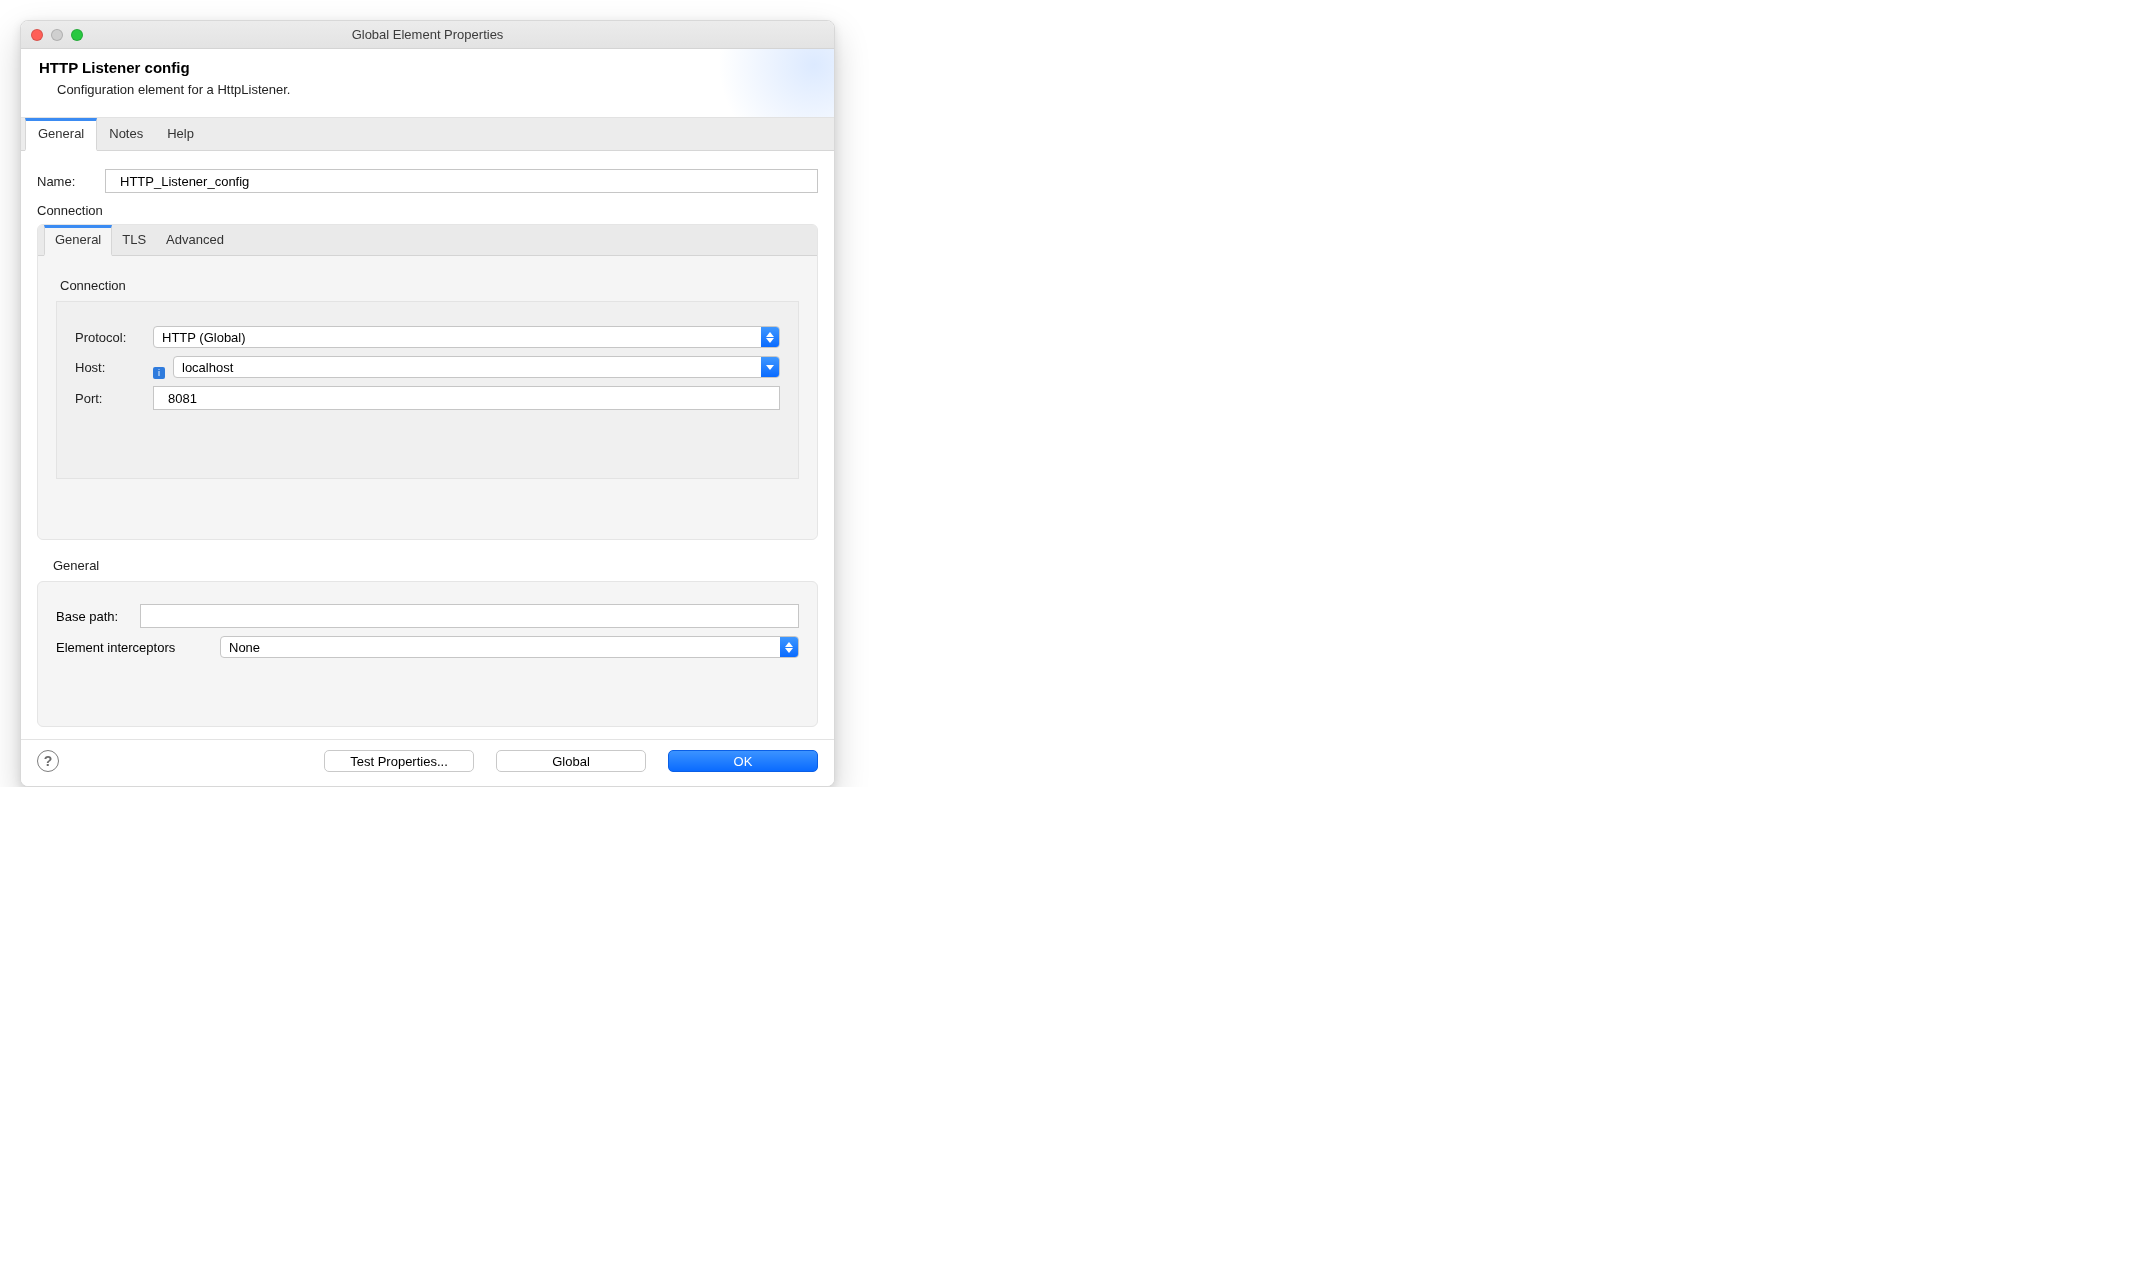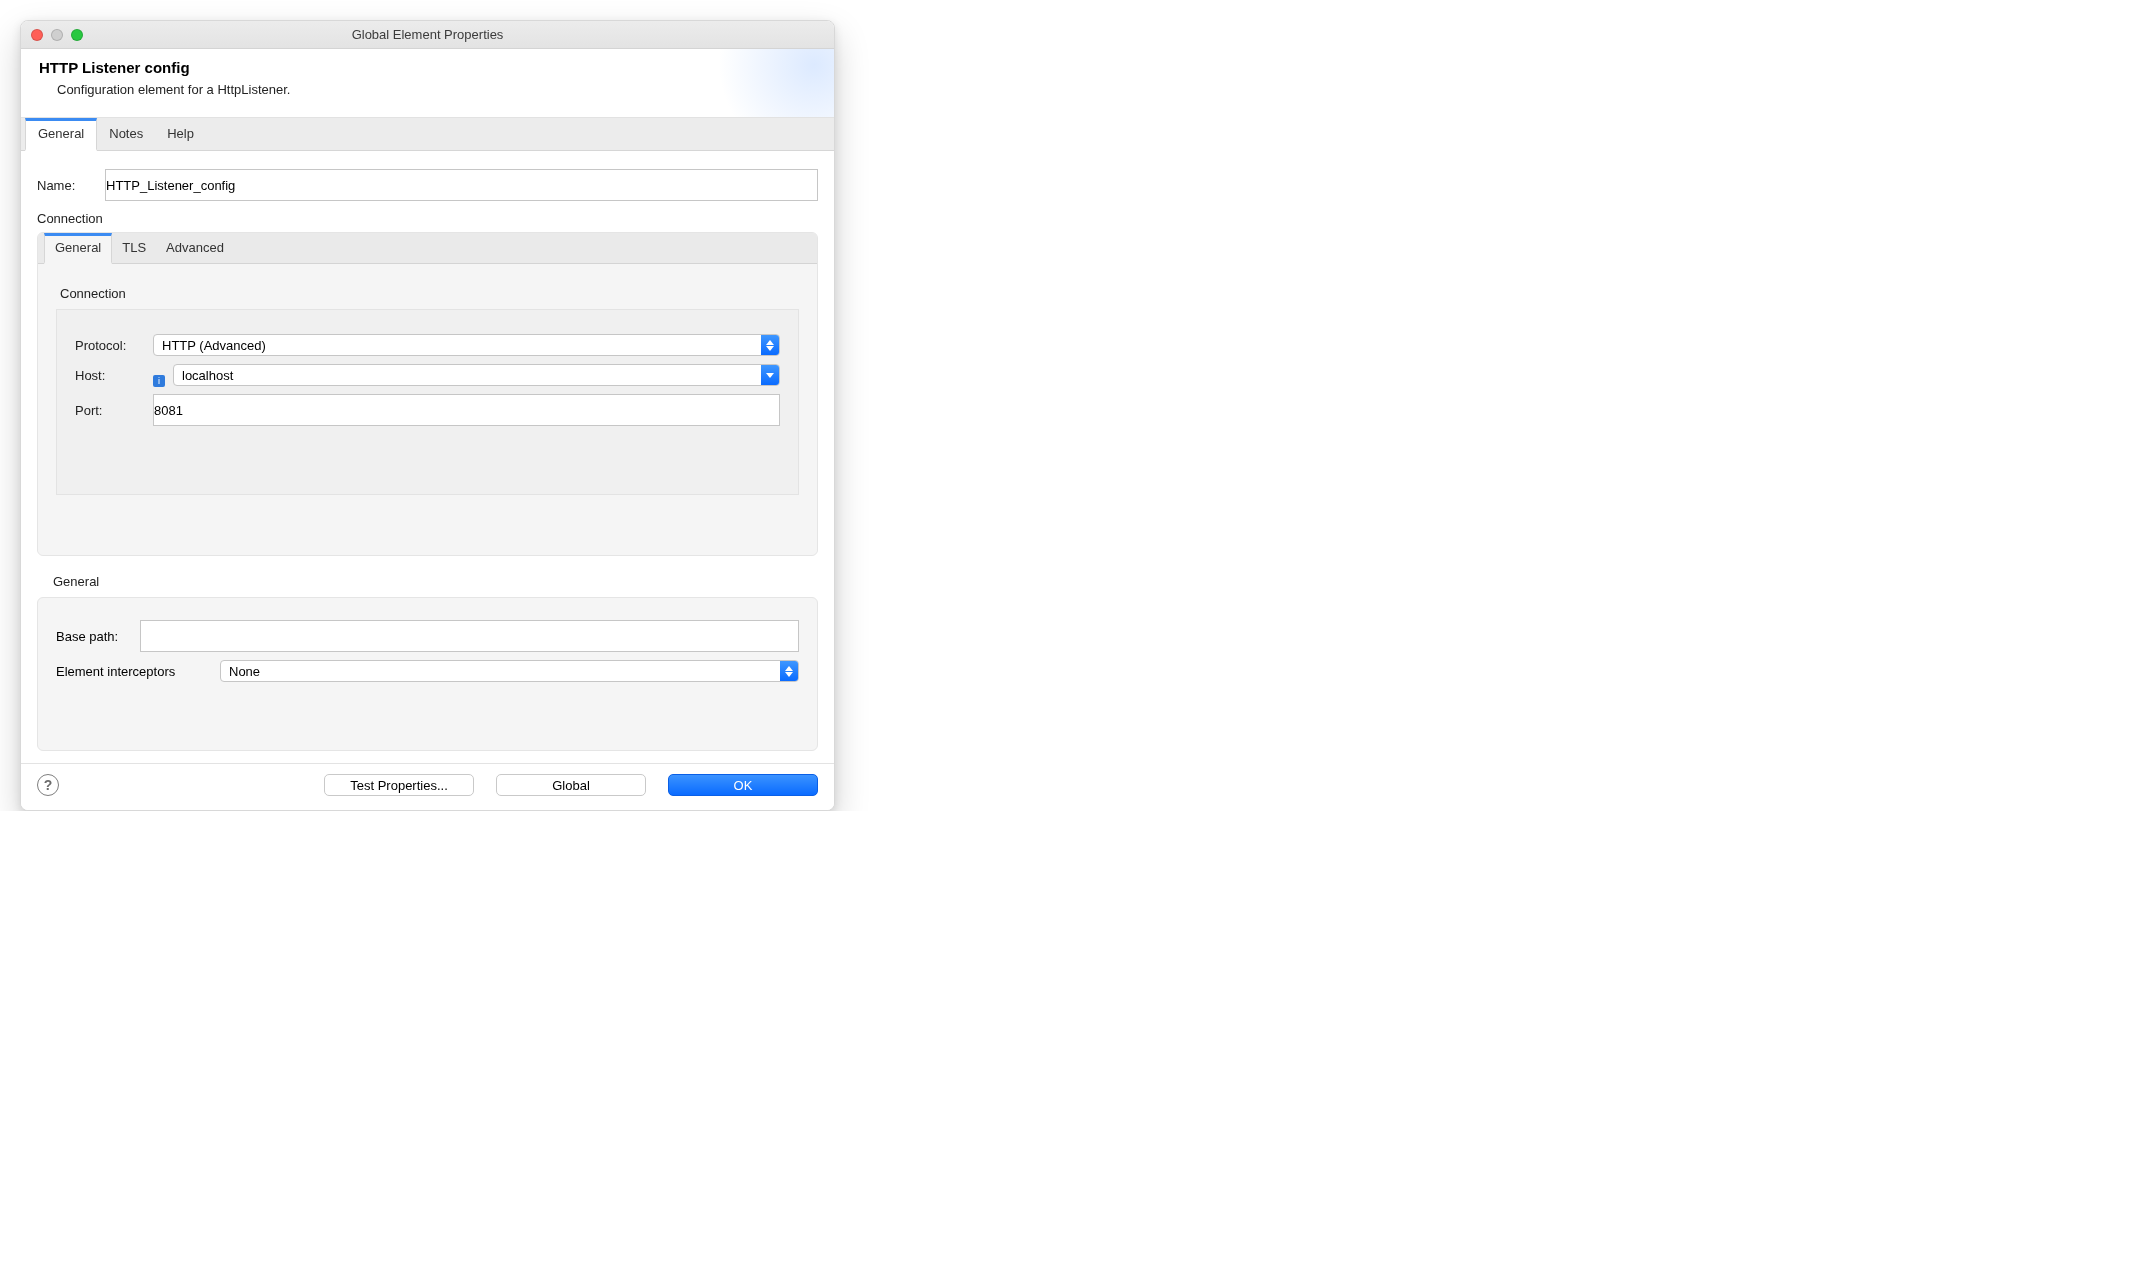--- a/index.html
+++ b/index.html
@@ -119,24 +119,24 @@
     gap: 12px;
     margin: 6px 0;
   }
   .row > label {
     width: 56px;
     text-align: left;
     color: #222;
   }
   input[type=text].field {
     flex: 1;
-    height: 32px;
+    height: 24px;
     border: 1px solid #c6c6c6;
     border-radius: 0;
-    padding: 2px 0;
+    padding: 2px 14px;
     font: inherit;
     background: #fff;
   }
   .section-label {
     margin: 10px 0 6px 0;
     color: #222;
   }
 
   .outer-panel {
     margin-top: 6px;
@@ -301,21 +301,21 @@
       </div>
 
       <div class="inner-panel">
         <div class="section-label" style="margin-left:4px;">Connection</div>
 
         <div class="conn-panel">
 
           <div class="conn-row">
             <label>Protocol:</label>
             <div class="select-wrap">
-              <div class="value">HTTP (Advanced)</div>
+              <div class="value">HTTP (Global)</div>
               <div class="caret-btn">
                 <svg width="8" height="5" viewBox="0 0 8 5">
                     <path d="M0 5 L4 0 L8 5 Z" fill="#fff"></path>
                   </svg>
                 <svg width="8" height="5" viewBox="0 0 8 5">
                     <path d="M0 0 L4 5 L8 0 Z" fill="#fff"></path>
                   </svg>
               </div>
             </div>
           </div>

